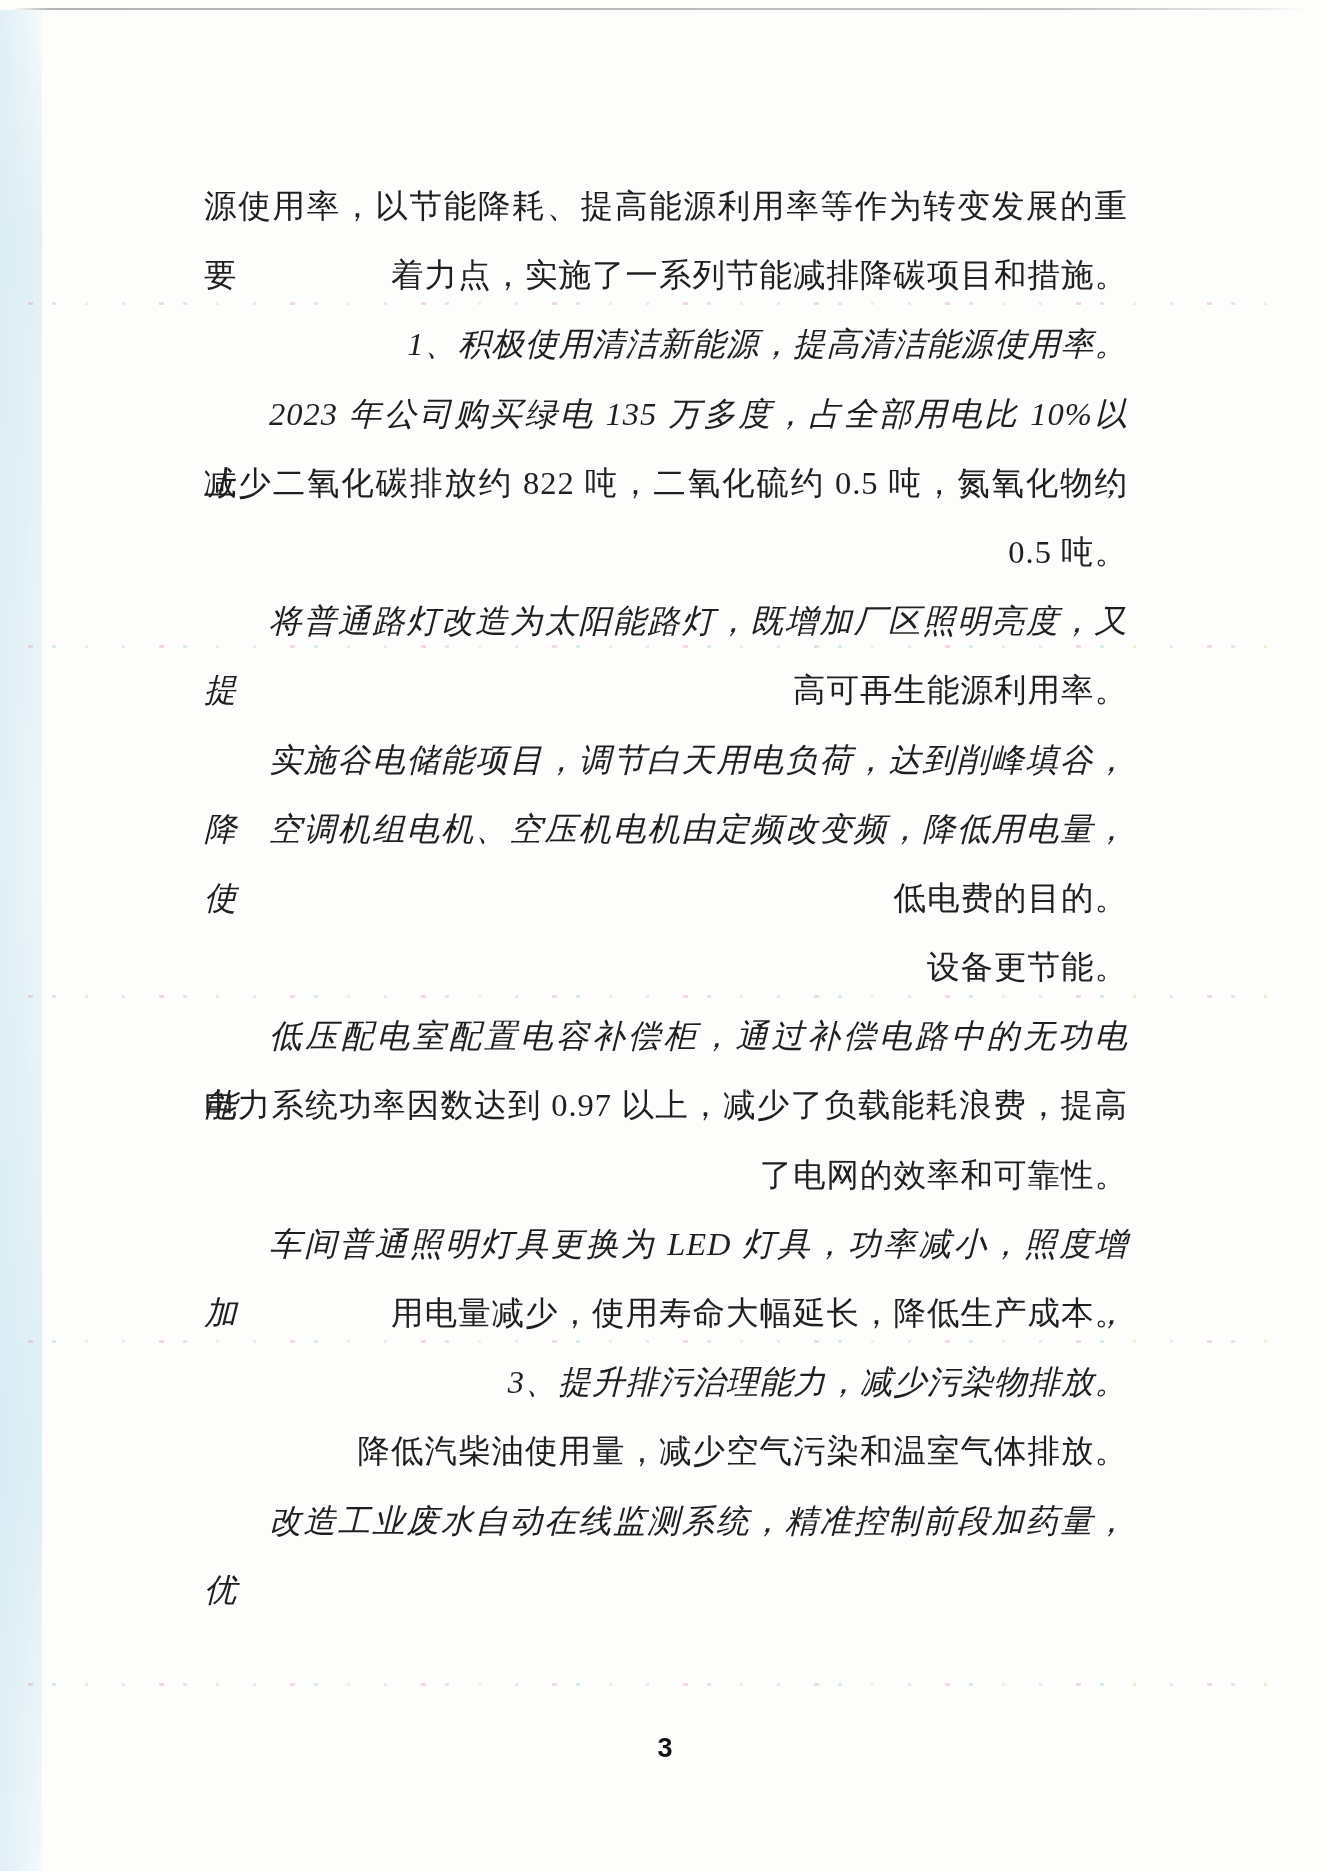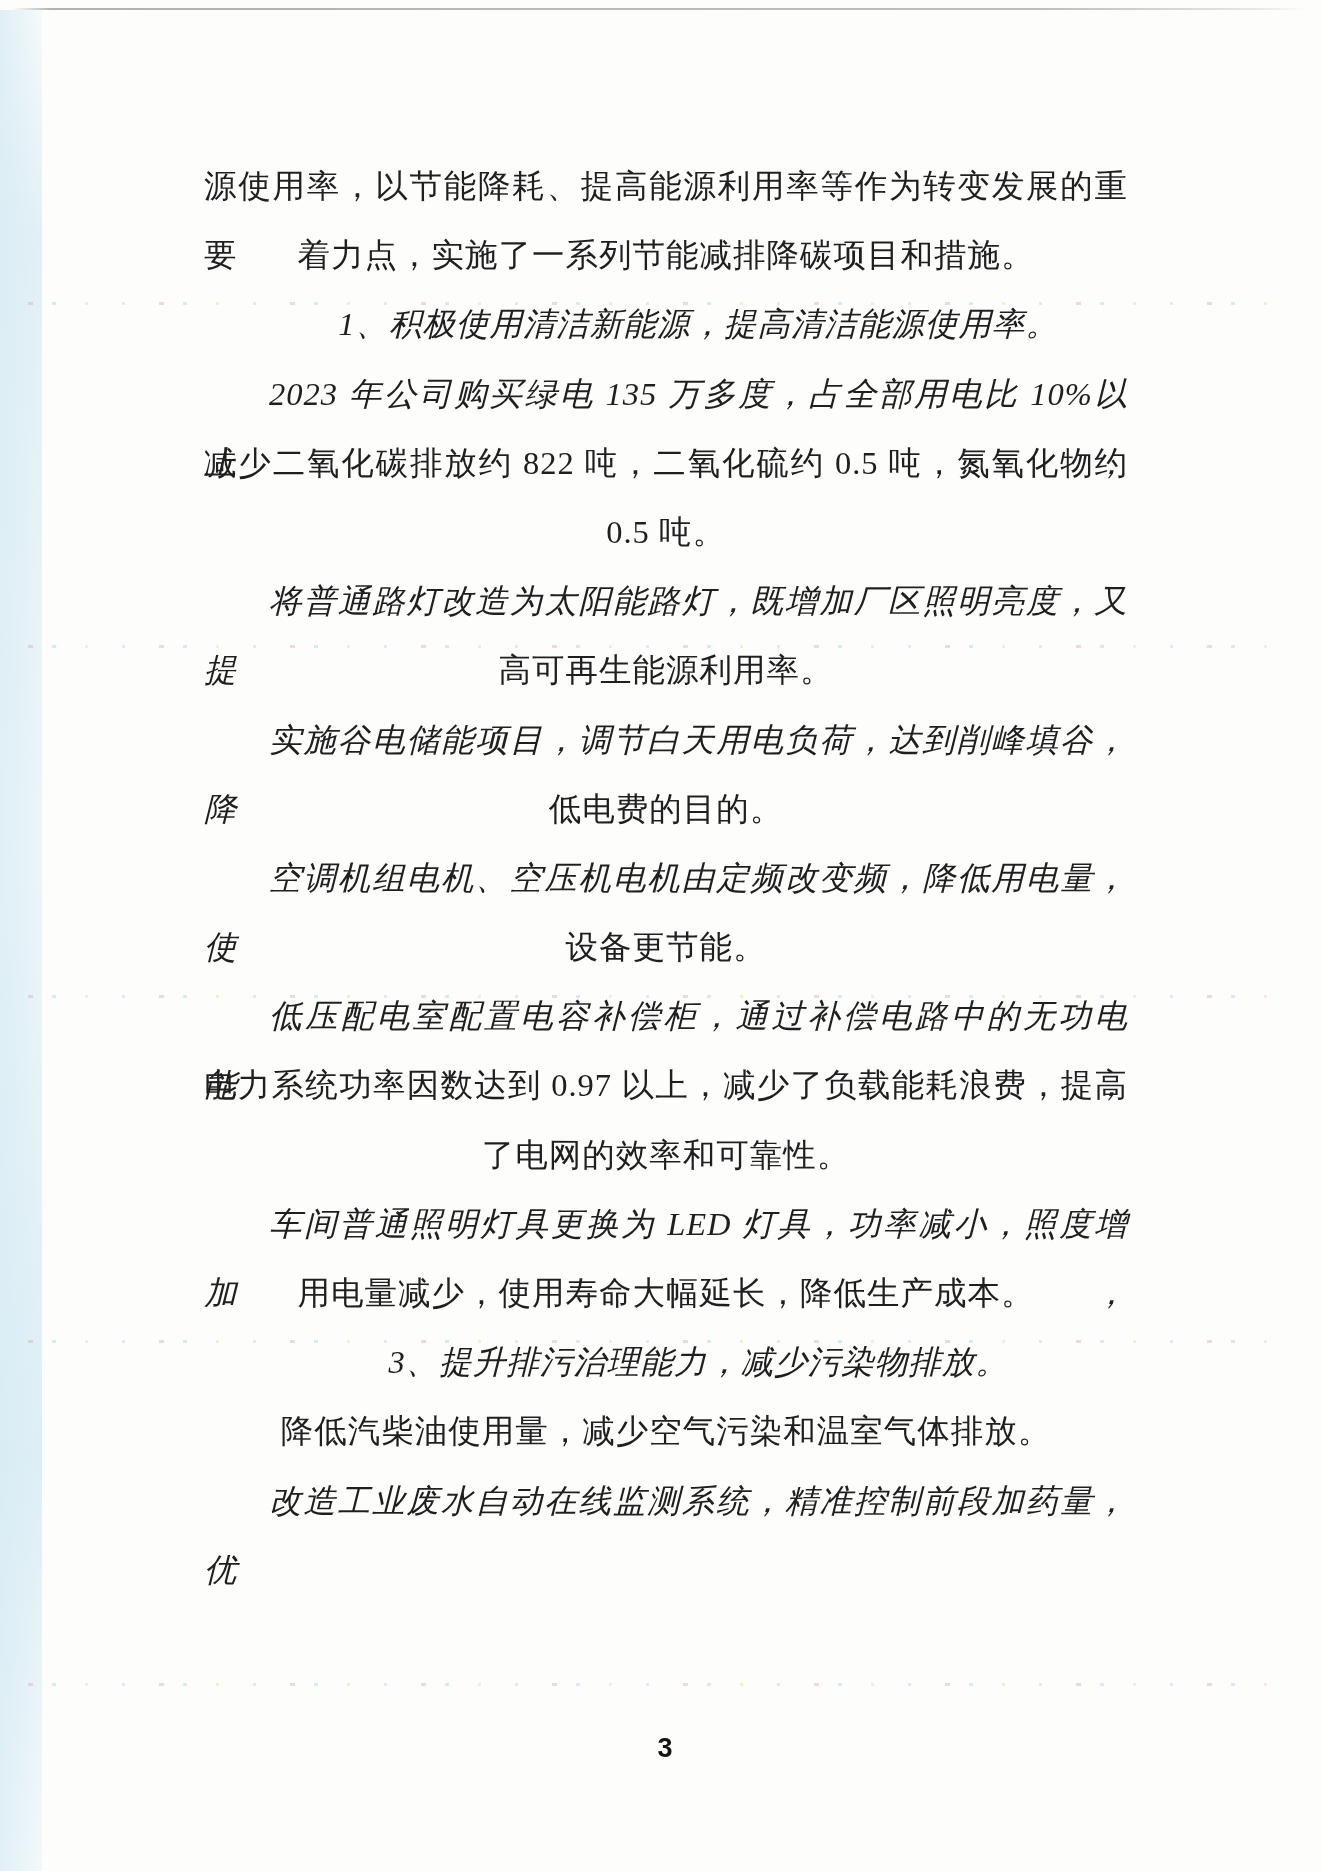--- a/index.html
+++ b/index.html
@@ -48,31 +48,31 @@
     opacity: 0.85;
     background-image: repeating-linear-gradient(90deg,
       rgba(216,158,176,0.45) 0 5px,  rgba(255,255,255,0) 5px 24px,
       rgba(140,198,222,0.4) 24px 28px, rgba(255,255,255,0) 28px 57px,
       rgba(228,206,140,0.4) 57px 60px, rgba(255,255,255,0) 60px 94px,
       rgba(196,170,208,0.35) 94px 97px, rgba(255,255,255,0) 97px 131px);
   }
   
   .doc {
     position: absolute;
-    top: 152px;
+    top: 172px;
     left: 204px;
     width: 924px;
   }
   .line {
     font-size: 32.5px;
     line-height: 69.2px;
     height: 69.2px;
     white-space: nowrap;
     letter-spacing: 1px;
-    text-align: center;
+    text-align: right;
   }
   .line.indent {
     text-indent: 2em;
     font-style: italic;
   }
   .line.justify {
     white-space: normal;
     text-align: justify;
     text-align-last: justify;
     text-justify: inter-character;
@@ -103,22 +103,22 @@
 <main class="doc">
     <div class="line justify">源使用率，以节能降耗、提高能源利用率等作为转变发展的重要</div>
     <div class="line">着力点，实施了一系列节能减排降碳项目和措施。</div>
     <div class="line indent">1、积极使用清洁新能源，提高清洁能源使用率。</div>
     <div class="line indent justify">2023 年公司购买绿电 135 万多度，占全部用电比 10%以上，</div>
     <div class="line justify">减少二氧化碳排放约 822 吨，二氧化硫约 0.5 吨，氮氧化物约</div>
     <div class="line">0.5 吨。</div>
     <div class="line indent justify">将普通路灯改造为太阳能路灯，既增加厂区照明亮度，又提</div>
     <div class="line">高可再生能源利用率。</div>
     <div class="line indent justify">实施谷电储能项目，调节白天用电负荷，达到削峰填谷，降</div>
+    <div class="line indent justify">空调机组电机、空压机电机由定频改变频，降低用电量，使</div>
     <div class="line">低电费的目的。</div>
-    <div class="line indent justify">空调机组电机、空压机电机由定频改变频，降低用电量，使</div>
     <div class="line">设备更节能。</div>
     <div class="line indent justify">低压配电室配置电容补偿柜，通过补偿电路中的无功电能，</div>
     <div class="line justify">电力系统功率因数达到 0.97 以上，减少了负载能耗浪费，提高</div>
     <div class="line">了电网的效率和可靠性。</div>
     <div class="line indent justify">车间普通照明灯具更换为 LED 灯具，功率减小，照度增加，</div>
     <div class="line">用电量减少，使用寿命大幅延长，降低生产成本。</div>
     <div class="line indent">3、提升排污治理能力，减少污染物排放。</div>
     <div class="line">降低汽柴油使用量，减少空气污染和温室气体排放。</div>
     <div class="line indent justify">改造工业废水自动在线监测系统，精准控制前段加药量，优</div>
   </main>

